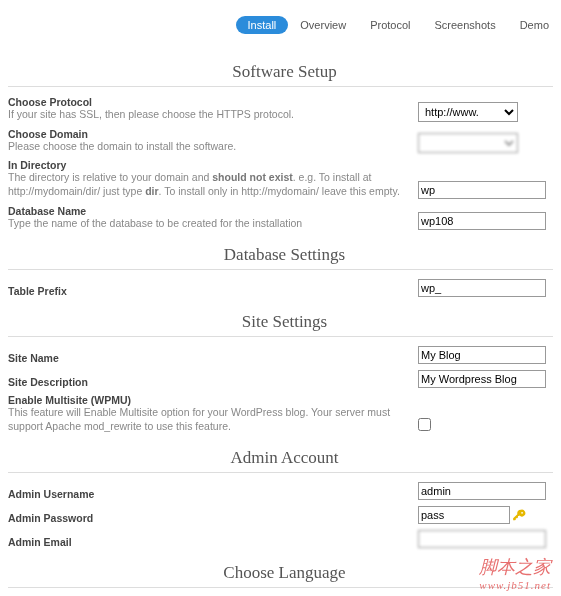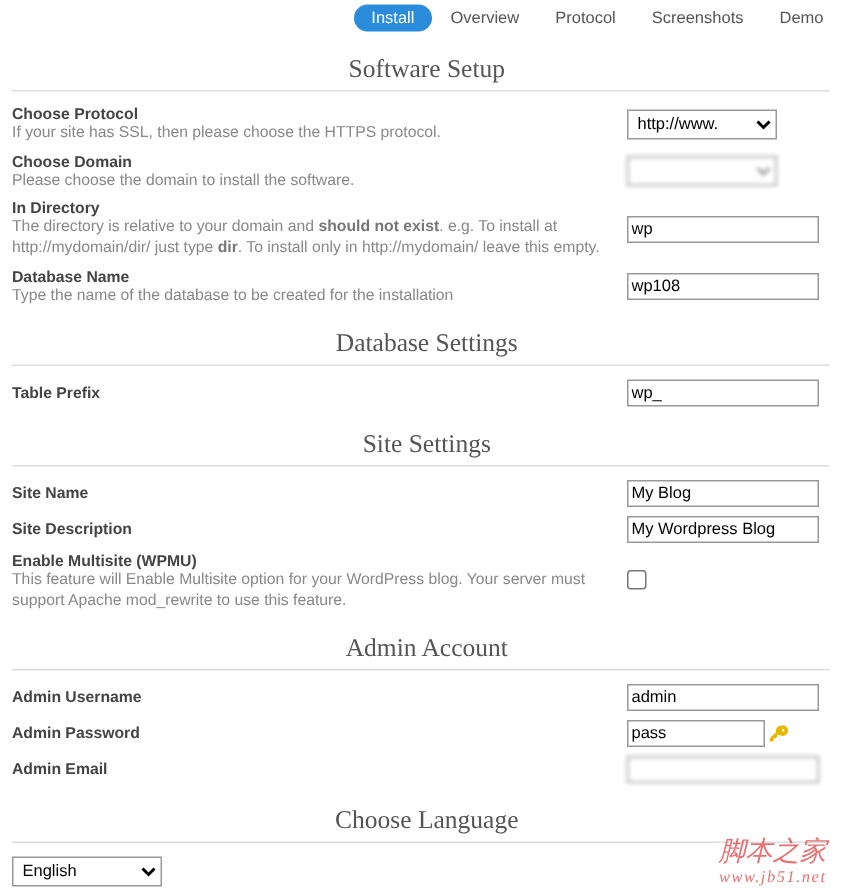--- a/index.html
+++ b/index.html
@@ -1,22 +1,22 @@
 <!DOCTYPE html>
 <html><head>
 <meta charset="utf-8">
 <style>
 * { box-sizing: border-box; margin: 0; padding: 0; }
 body { font-family: Verdana, Arial, sans-serif; font-size: 11px; color: #444; background: #fff; width: 561px; }
-.tabs { display: flex; justify-content: flex-end; padding: 3px 0; gap: 0; }
+.tabs { display: flex; justify-content: flex-end; padding: 16px 0; gap: 0; }
 .tab { padding: 3px 12px; font-size: 11px; color: #555; cursor: pointer; }
 .tab.active { background: #2b8cdb; color: #fff; border-radius: 10px; }
 .section-title { font-family: Georgia, serif; font-size: 17px; color: #555; font-weight: normal; margin: 12px 0 4px 8px; text-align: center; }
 .hr { border: none; border-top: 1px solid #ddd; margin: 2px 8px 6px 8px; }
-.row { display: flex; padding: 3px 8px; align-items: center; }
+.row { display: flex; padding: 3px 8px; align-items: flex-end; }
 .left { width: 410px; padding-right: 10px; }
 .right { width: 135px; }
 .label { font-weight: bold; font-size: 10.5px; color: #444; }
 .desc { font-size: 10.5px; color: #888; line-height: 1.3; }
 .desc b { color: #777; }
 select, input[type=text] { font-size: 11px; padding: 1px 2px; border: 1px solid #999; background: #fff; font-family: Verdana, Arial, sans-serif; }
 select { width: 100px; height: 20px; }
 input[type=text] { width: 128px; height: 18px; }
 input[type=checkbox] { width: 13px; height: 13px; }
 .blur { filter: blur(1.5px); color: #999; }

